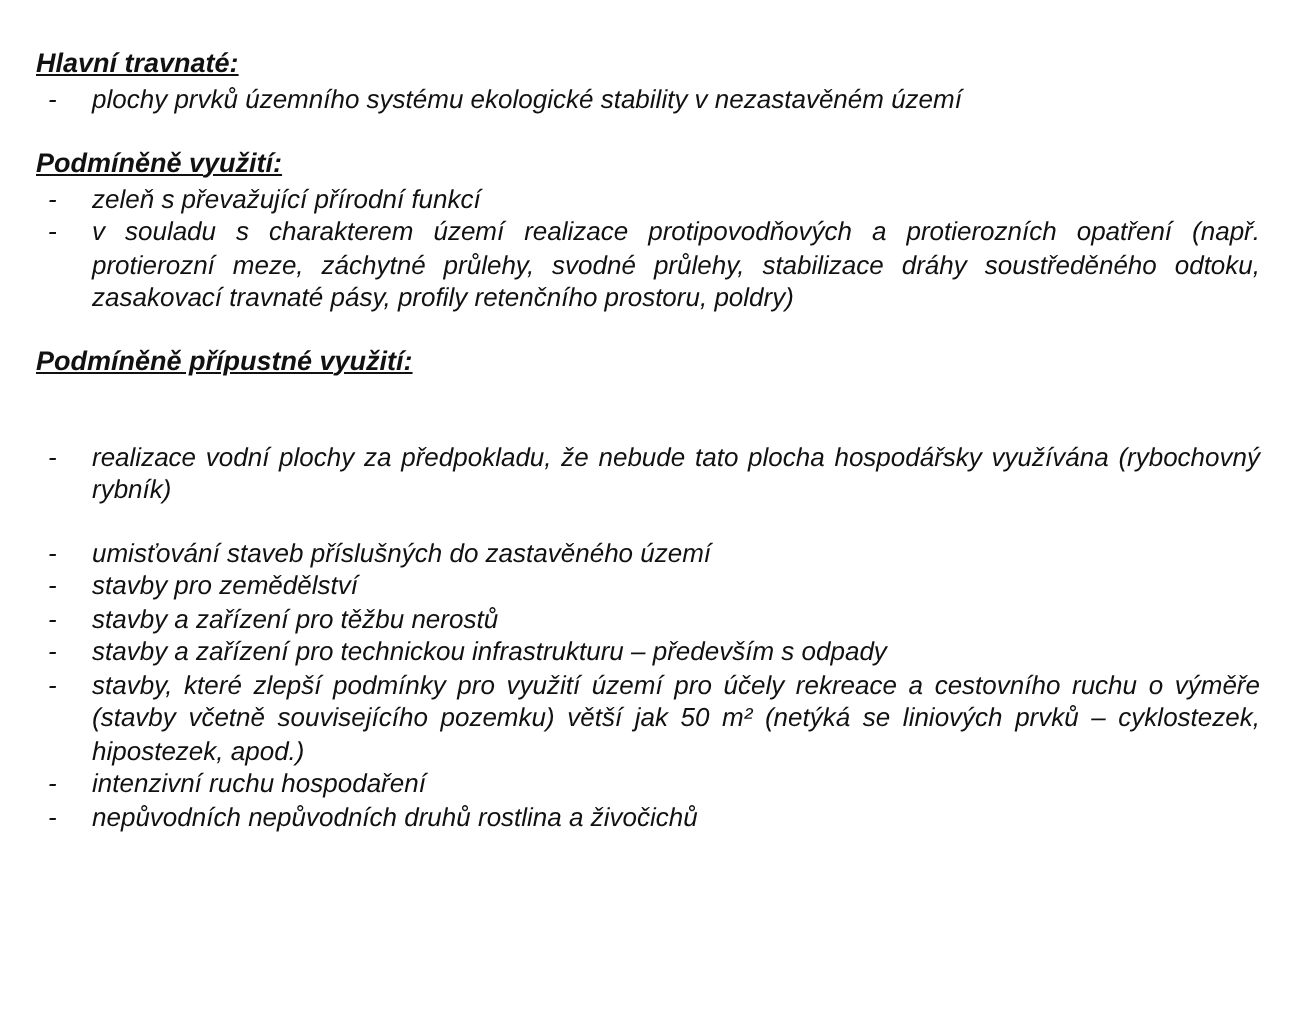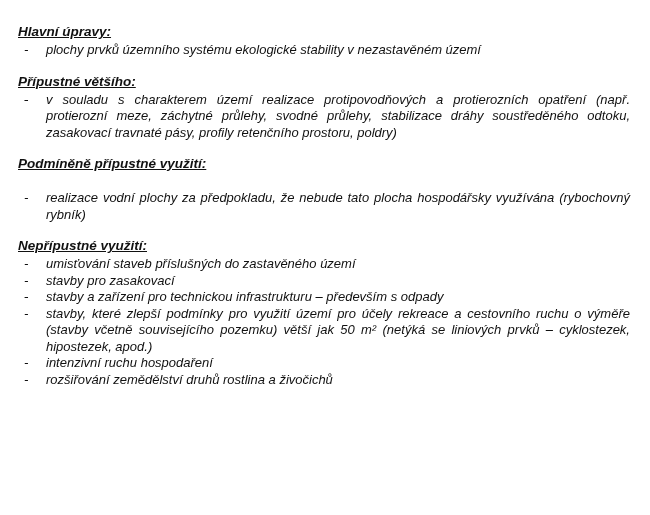--- a/index.html
+++ b/index.html
@@ -32,21 +32,21 @@
   .section:first-of-type {
     margin-top: 0;
   }
   .section-heading {
     font-size: 13.5px;
     font-weight: bold;
     text-decoration: underline;
     margin: 0 0 3px 0;
   }
   .section.gap-after-heading .section-heading {
-    margin-bottom: 19px;
+    margin-bottom: 33px;
   }
   .item {
     position: relative;
     padding-left: 28px;
     margin-right: 2px;
     font-size: 13px;
     line-height: 16.5px;
     text-align: justify;
     text-align-last: left;
   }
@@ -56,73 +56,74 @@
     top: 0;
   }
 </style>
 </head>
 <body>
 
 <div class="doc">
 
 
   <div class="section">
-    <div class="section-heading">Hlavní úpravy:</div>
+    <div class="section-heading">Hlavní travnaté:</div>
     <div class="item">
       <span class="dash">-</span>
       <span>plochy prvků územního systému ekologické stability v nezastavěném území</span>
     </div>
   </div>
 
   <div class="section">
-    <div class="section-heading">Přípustné většího:</div>
+    <div class="section-heading">Podmíněně využití:</div>
     <div class="item">
       <span class="dash">-</span>
+      <span>zeleň s převažující přírodní funkcí</span>
     </div>
     <div class="item">
       <span class="dash">-</span>
     </div>
     <div class="item">
       <span class="dash">-</span>
       <span>v souladu s charakterem území realizace protipovodňových a protierozních opatření (např. protierozní meze, záchytné průlehy, svodné průlehy, stabilizace dráhy soustředěného odtoku, zasakovací travnaté pásy, profily retenčního prostoru, poldry)</span>
     </div>
   </div>
 
   <div class="section gap-after-heading">
     <div class="section-heading">Podmíněně přípustné využití:</div>
     <div class="item">
       <span class="dash">-</span>
       <span>realizace vodní plochy za předpokladu, že nebude tato plocha hospodářsky využívána (rybochovný rybník)</span>
     </div>
   </div>
 
   <div class="section">
-    <div class="section-heading">Nepřípustné využití:</div>
     <div class="item">
       <span class="dash">-</span>
       <span>umisťování staveb příslušných do zastavěného území</span>
     </div>
     <div class="item">
       <span class="dash">-</span>
-      <span>stavby pro zasakovací</span>
+      <span>stavby pro zemědělství</span>
     </div>
     <div class="item">
       <span class="dash">-</span>
+      <span>stavby a zařízení pro těžbu nerostů</span>
     </div>
     <div class="item">
       <span class="dash">-</span>
       <span>stavby a zařízení pro technickou infrastrukturu – především s odpady</span>
     </div>
     <div class="item">
       <span class="dash">-</span>
       <span>stavby, které zlepší podmínky pro využití území pro účely rekreace a cestovního ruchu o výměře (stavby včetně souvisejícího pozemku) větší jak 50 m² (netýká se liniových prvků – cyklostezek, hipostezek, apod.)</span>
     </div>
     <div class="item">
       <span class="dash">-</span>
       <span>intenzivní ruchu hospodaření</span>
     </div>
     <div class="item">
       <span class="dash">-</span>
-      <span>rozšiřování zemědělství druhů rostlina a živočichů</span>
+      <span>nepůvodních nepůvodních druhů rostlina a živočichů</span>
     </div>
   </div>
 
 </div>
 
 </body></html>

